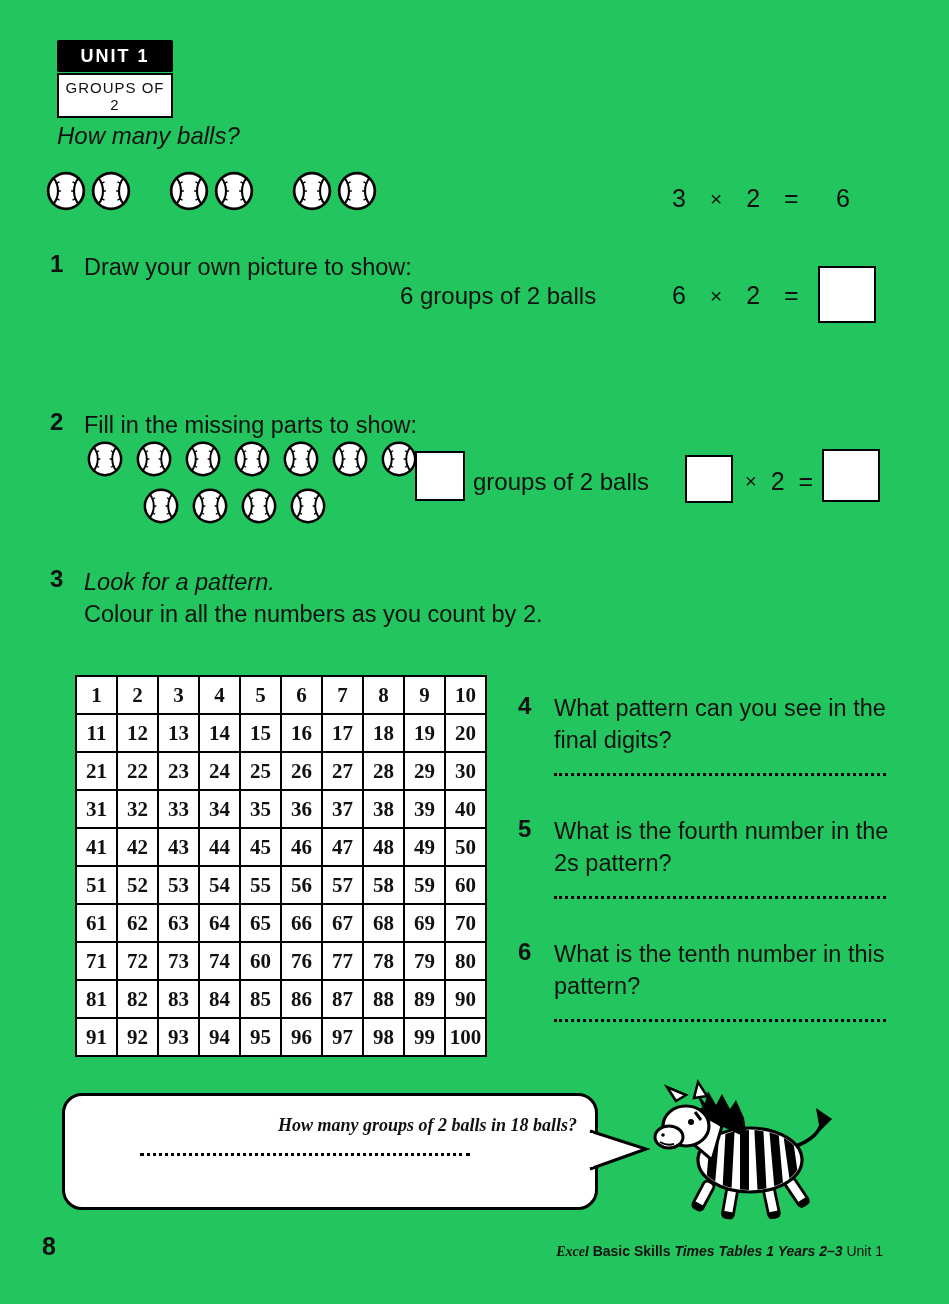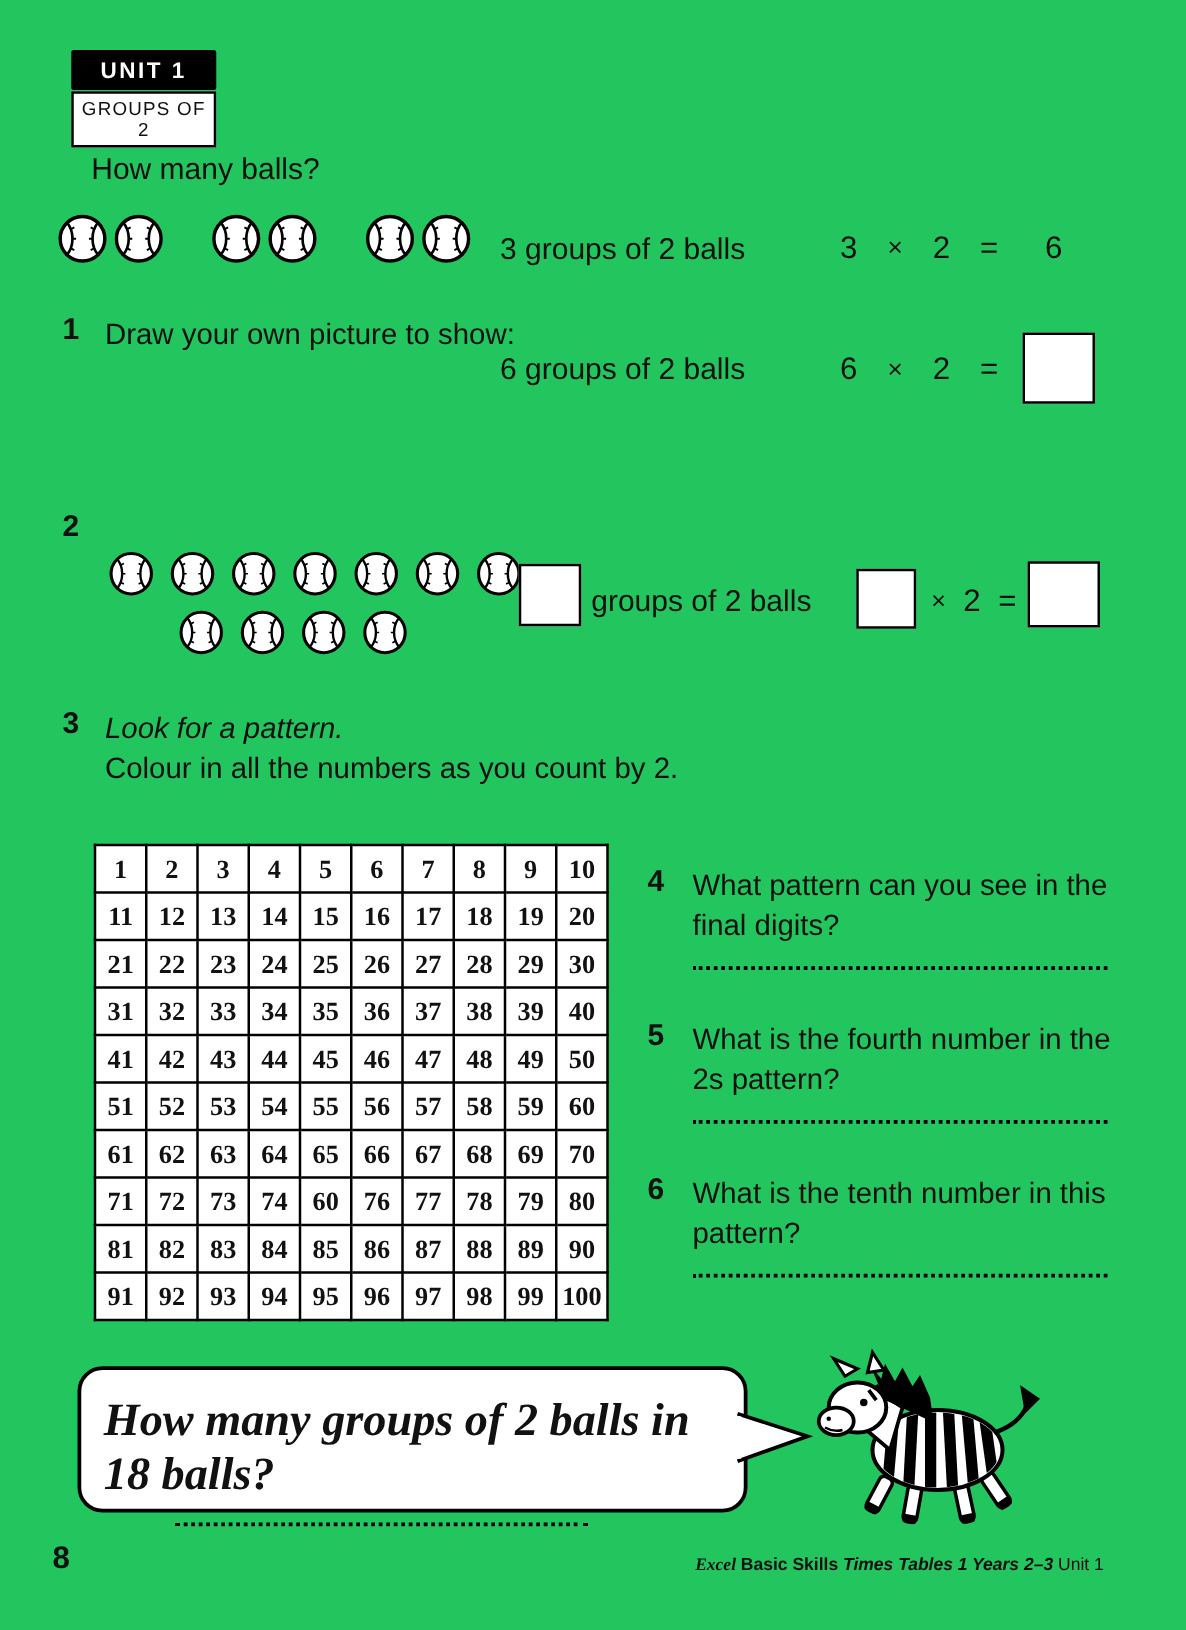--- a/index.html
+++ b/index.html
@@ -21,21 +21,21 @@
   .badge-bottom {
     position:absolute; left:57px; top:73px; width:116px;
     border:2px solid #000; background:#fff; text-align:center;
     font-size:15px; letter-spacing:1px; padding:4px 0 3px;
   }
   .page-title {
     position:absolute; left:196px; top:38px;
     font-family:"Liberation Serif", serif; font-weight:bold;
     font-size:56px; line-height:1.05; letter-spacing:-1px;
   }
-  .intro { position:absolute; left:73px; top:122px; font-size:24px; }
+  .intro { position:absolute; left:57px; top:122px; font-size:24px;font-style:italic; }
 
   
   .ball-groups { position:absolute; left:45px; top:170px; display:flex; gap:36px; }
   .ball-pair { display:flex; gap:3px; }
   .q2-balls { position:absolute; left:86px; top:440px; }
   .ball-row { display:flex; gap:11px; margin-bottom:9px; }
   .ball-row-indent { margin-left:56px; }
 
   .caption { font-size:24px; }
   .eq { display:flex; gap:24px; font-size:25px; align-items:center; }
@@ -56,21 +56,21 @@
   .dots { border-bottom:3px dotted #000; height:1px; }
   .rq .dots { width:332px; margin:16px 0 0 36px; }
 
   
   .bubble {
     position:absolute; left:62px; top:1093px; width:536px; height:117px;
     border:3px solid #000; border-radius:20px; background:#fff;
   }
   .bubble-text {
     font-family:"Liberation Serif", serif; font-style:italic; font-weight:bold;
-    font-size:37px; text-align:left; margin-top:19px; padding:0 18px;
+    font-size:18px; text-align:right; margin-top:19px; padding:0 18px;
   }
   .bubble .dots { width:330px; margin:17px 0 0 75px; }
   .bubble-tail { position:absolute; right:-56px; top:30px; }
 
   .zebra { position:absolute; left:650px; top:1078px; }
 
   
   .page-num { position:absolute; left:42px; top:1232px; font-size:25px; font-weight:bold; }
   .footer-text { position:absolute; right:66px; top:1243px; font-size:14px; white-space:nowrap; }
   .footer-text .brand { font-family:"Liberation Serif", serif; font-weight:bold; font-style:italic; }
@@ -123,41 +123,41 @@
           <path d="M10.4 13 l3.4 -1.7 M11.7 20 l3.4 0 M10.4 27 l3.4 1.7 M29.6 13 l-3.4 -1.7 M28.3 20 l-3.4 0 M29.6 27 l-3.4 1.7" stroke="#000" stroke-width="1.4"></path>
         </svg>
         <svg width="42" height="42" viewBox="0 0 40 40">
           <circle cx="20" cy="20" r="17" fill="#fff" stroke="#000" stroke-width="2.6"></circle>
           <path d="M7.5 7 C14 14, 14 26, 7.5 33" fill="none" stroke="#000" stroke-width="2"></path>
           <path d="M32.5 7 C26 14, 26 26, 32.5 33" fill="none" stroke="#000" stroke-width="2"></path>
           <path d="M10.4 13 l3.4 -1.7 M11.7 20 l3.4 0 M10.4 27 l3.4 1.7 M29.6 13 l-3.4 -1.7 M28.3 20 l-3.4 0 M29.6 27 l-3.4 1.7" stroke="#000" stroke-width="1.4"></path>
         </svg>
       </div>
     </div>
-  <div class="abs caption" style="left:400px; top:186px;">3 groups of 2 balls</div>
   <div class="abs eq" style="left:672px; top:184px;">
     <span>3</span>
     <span style="font-size:21px;">×</span>
     <span>2</span>
     <span>=</span>
   </div>
   <div class="abs" style="left:836px; top:184px; font-size:25px;">6</div>
 
   <div class="abs qnum" style="left:50px; top:250px;">1</div>
   <div class="abs qtext" style="left:84px; top:251px;">Draw your own picture to show:</div>
   <div class="abs caption" style="left:400px; top:282px;">6 groups of 2 balls</div>
   <div class="abs eq" style="left:672px; top:281px;">
     <span>6</span>
     <span style="font-size:21px;">×</span>
     <span>2</span>
     <span>=</span>
   </div>
   <div class="abs ansbox" style="left:818px; top:266px; width:58px; height:57px;"></div>
 
   <div class="abs qnum" style="left:50px; top:408px;">2</div>
+  <div class="abs qtext" style="left:84px; top:409px;">Fill in the missing parts to show:</div>
   <div class="q2-balls">
       <div class="ball-row">
         <svg width="38" height="38" viewBox="0 0 40 40">
           <circle cx="20" cy="20" r="17" fill="#fff" stroke="#000" stroke-width="2.6"></circle>
           <path d="M7.5 7 C14 14, 14 26, 7.5 33" fill="none" stroke="#000" stroke-width="2"></path>
           <path d="M32.5 7 C26 14, 26 26, 32.5 33" fill="none" stroke="#000" stroke-width="2"></path>
           <path d="M10.4 13 l3.4 -1.7 M11.7 20 l3.4 0 M10.4 27 l3.4 1.7 M29.6 13 l-3.4 -1.7 M28.3 20 l-3.4 0 M29.6 27 l-3.4 1.7" stroke="#000" stroke-width="1.4"></path>
         </svg>
         <svg width="38" height="38" viewBox="0 0 40 40">
           <circle cx="20" cy="20" r="17" fill="#fff" stroke="#000" stroke-width="2.6"></circle>

